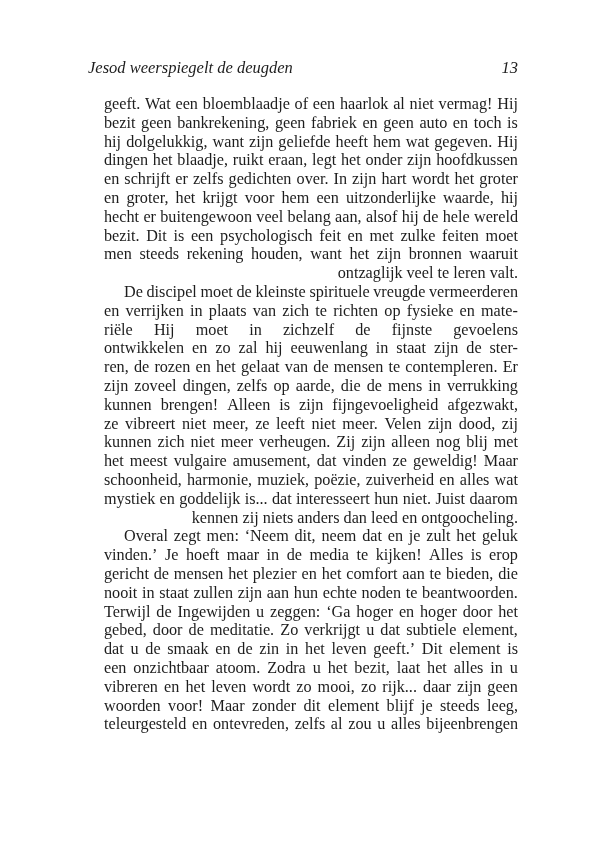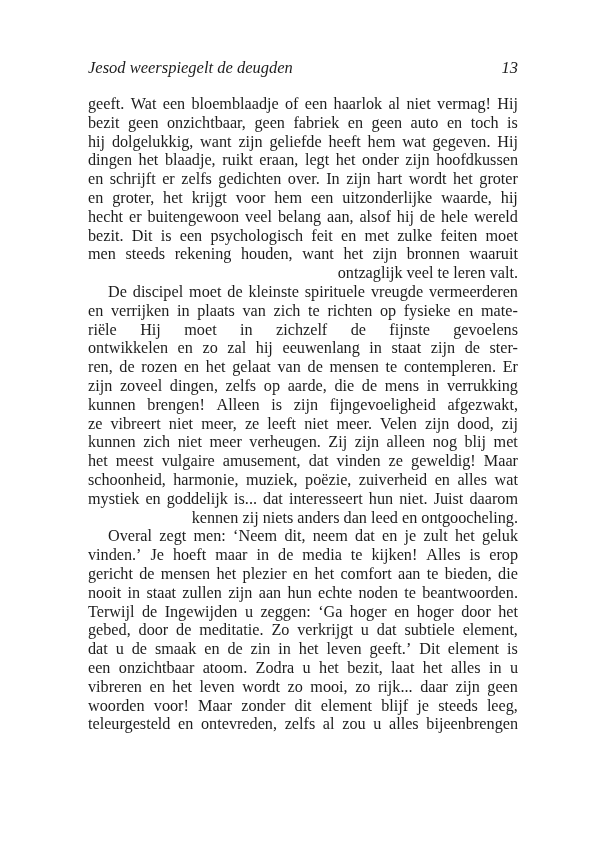--- a/index.html
+++ b/index.html
@@ -34,20 +34,21 @@
     right: 82px;
     top: 95px;
     font-size: 16.2px;
   }
   .line {
     display: flex;
     justify-content: space-between;
     height: 18.8px;
     line-height: 18.8px;
     white-space: nowrap;
+    margin-left: 16px;
   }
   .line.indent { padding-left: 20px; }
   .line.last {
     display: block;
     text-align: right;
     white-space: normal;
   }
 </style>
 </head>
 <body>
@@ -67,21 +68,21 @@
         <span>een</span>
         <span>haarlok</span>
         <span>al</span>
         <span>niet</span>
         <span>vermag!</span>
         <span>Hij</span>
       </div>
       <div class="line">
         <span>bezit</span>
         <span>geen</span>
-        <span>onzichtbaar,</span>
+        <span>bankrekening,</span>
         <span>geen</span>
         <span>fabriek</span>
         <span>en</span>
         <span>geen</span>
         <span>auto</span>
         <span>en</span>
         <span>toch</span>
         <span>is</span>
       </div>
       <div class="line">

